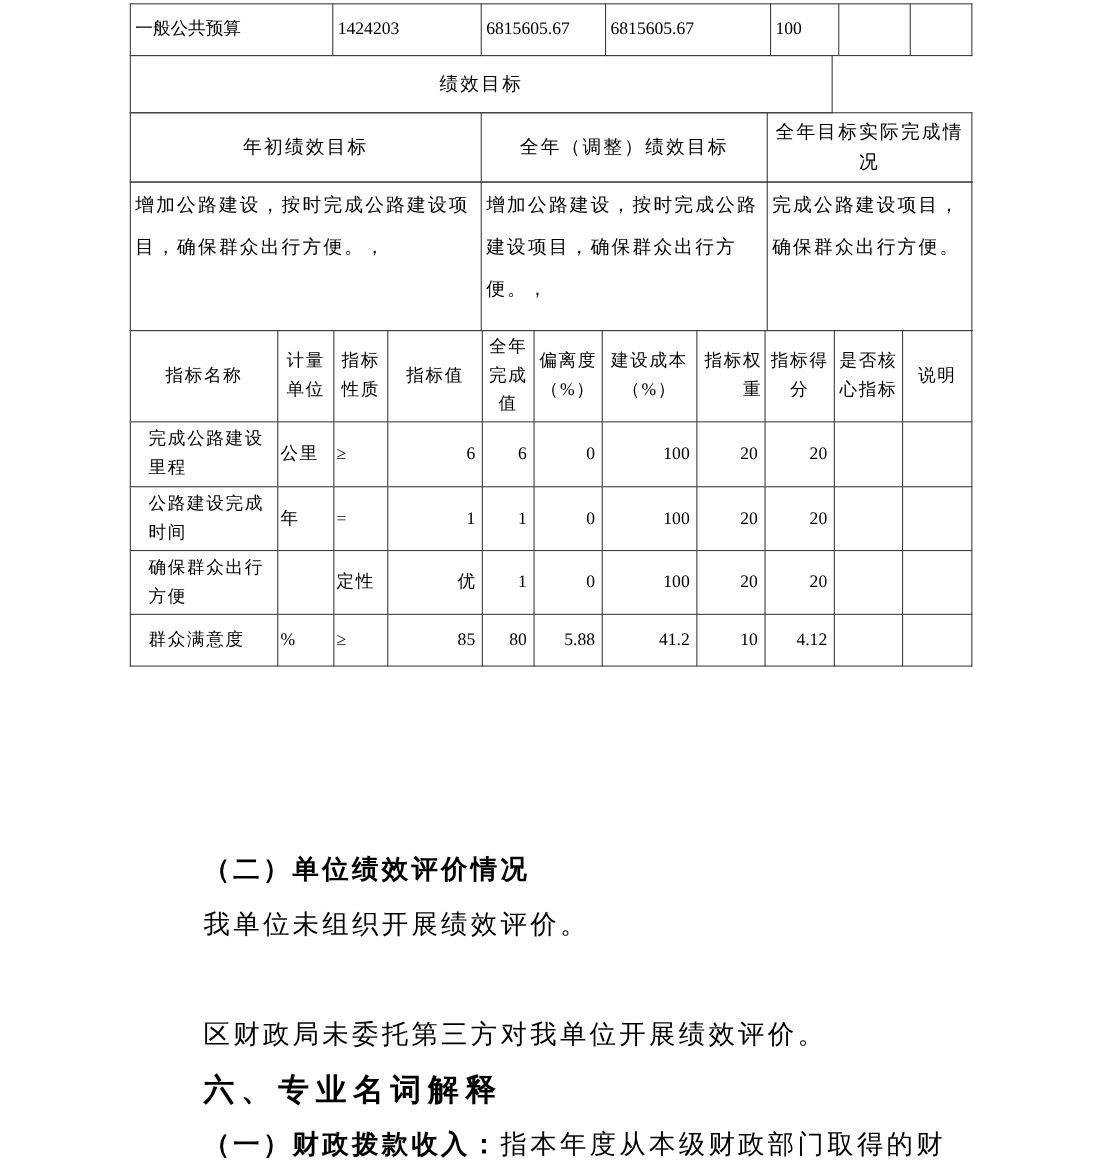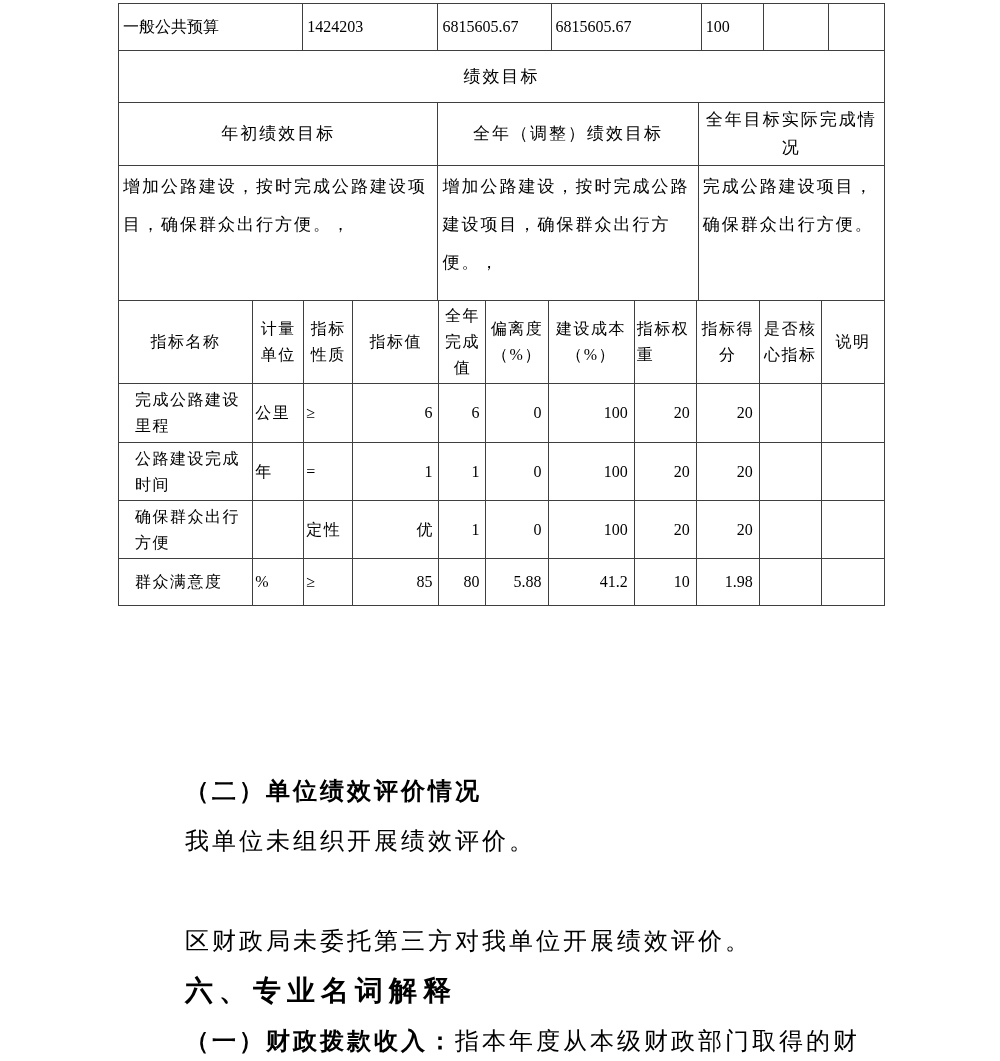--- a/index.html
+++ b/index.html
@@ -6,21 +6,21 @@
   body{
     width:1000px;height:1061px;
     font-family:"Liberation Serif","DejaVu Serif",serif;
     color:#000;
   }
   .sheet{position:relative;width:1000px;height:1061px;overflow:hidden;background:#fff;}
 
   
   .tablestack{position:absolute;left:118px;top:3px;width:765px;}
   .tablestack table{
-    border-collapse:collapse;table-layout:fixed;width:767px;margin-top:-1px;
+    border-collapse:collapse;table-layout:fixed;width:639px;margin-top:-1px;
   }
   .tablestack table:first-child{margin-top:0;}
   td{
     border:1px solid #3f3f3f;
     font-size:16px;line-height:22px;
     padding:2px 4px;overflow:hidden;
     word-break:break-all;
   }
 
   
@@ -150,21 +150,21 @@
       </colgroup>
       <tbody>
           <tr class="t-indhead" style="height:81px">
         <td style="text-align:center;vertical-align:middle">指标名称</td>
         <td style="text-align:center;vertical-align:middle">计量单位</td>
         <td style="text-align:center;vertical-align:middle">指标性质</td>
         <td style="text-align:center;vertical-align:middle">指标值</td>
         <td style="text-align:center;vertical-align:middle">全年完成值</td>
         <td style="text-align:center;vertical-align:middle">偏离度（%）</td>
         <td style="text-align:center;vertical-align:middle">建设成本（%）</td>
-        <td style="text-align:left;vertical-align:middle">指标权重</td>
+        <td style="text-align:right;vertical-align:middle">指标权重</td>
         <td style="text-align:center;vertical-align:middle">指标得分</td>
         <td style="text-align:center;vertical-align:middle">是否核心指标</td>
         <td style="text-align:center;vertical-align:middle">说明</td>
       </tr>
 
       <tr class="r-ind1">
         <td class="c-name">完成公路建设里程</td>
         <td class="c-unit">公里</td>
         <td class="c-nature">≥</td>
         <td class="c-num">6</td>
@@ -207,21 +207,21 @@
 
       <tr class="r-ind4">
         <td class="c-name">群众满意度</td>
         <td class="c-unit">%</td>
         <td class="c-nature">≥</td>
         <td class="c-num">85</td>
         <td class="c-num">80</td>
         <td class="c-num">5.88</td>
         <td class="c-num">41.2</td>
         <td class="c-num">10</td>
-        <td class="c-num">1.98</td>
+        <td class="c-num">4.12</td>
         <td></td>
         <td></td>
       </tr>
 
     </tbody>
       </table>
   </div>
 
   <div class="pline" style="top:828px">我单位未组织开展绩效评价。</div>
   <div class="pline h2" style="top:778px">（二）单位绩效评价情况</div>

